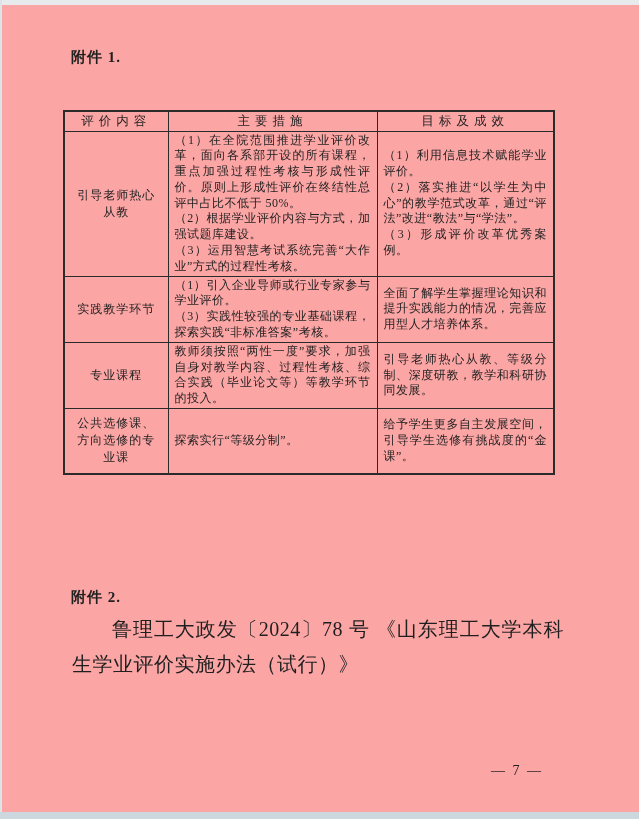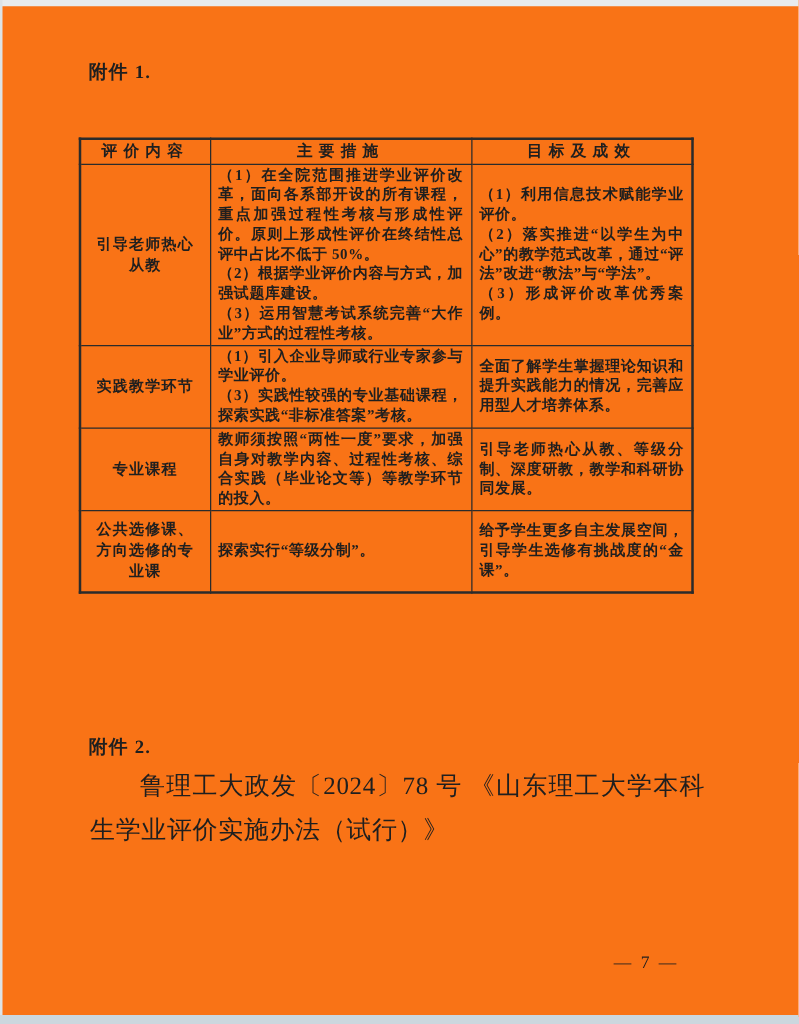--- a/index.html
+++ b/index.html
@@ -1,20 +1,20 @@
 <!DOCTYPE html>
 <html lang="zh"><head>
 <meta charset="utf-8">
 <style>
   html, body { margin: 0; padding: 0; background: #ffffff; }
   .page {
     position: relative;
     width: 639px;
     height: 819px;
-    background: #f97316;
+    background: #fca5a5;
     overflow: hidden;
     font-family: "Liberation Serif", "DejaVu Serif", serif;
     color: #1f1f1f;
   }
   .edge-top    { position: absolute; top: 0; left: 0; right: 0; height: 5px; background: #e8ebed; }
   .edge-left   { position: absolute; top: 0; left: 0; bottom: 0; width: 2px; background: #dde3e7; }
   .edge-bottom { position: absolute; bottom: 0; left: 0; right: 0; height: 7px; background: #ccd7de; }
 
   .att-label {
     position: absolute;
@@ -45,21 +45,21 @@
     left: 63px;
     width: 490px;
     border-collapse: collapse;
     table-layout: fixed;
     border: 2px solid #2b2b2b;
     font-size: 12px;
   }
   .eval-table th, .eval-table td {
     border: 1px solid #2b2b2b;
     vertical-align: middle;
-    font-weight: bold;
+    font-weight: normal;
     overflow: hidden;
   }
   .eval-table thead tr { height: 20px; }
   .eval-table th {
     text-align: center;
     letter-spacing: 5px;
     padding: 0 2px;
     font-size: 12.5px;
   }
   .eval-table tbody tr:nth-child(1) { height: 142px; }

